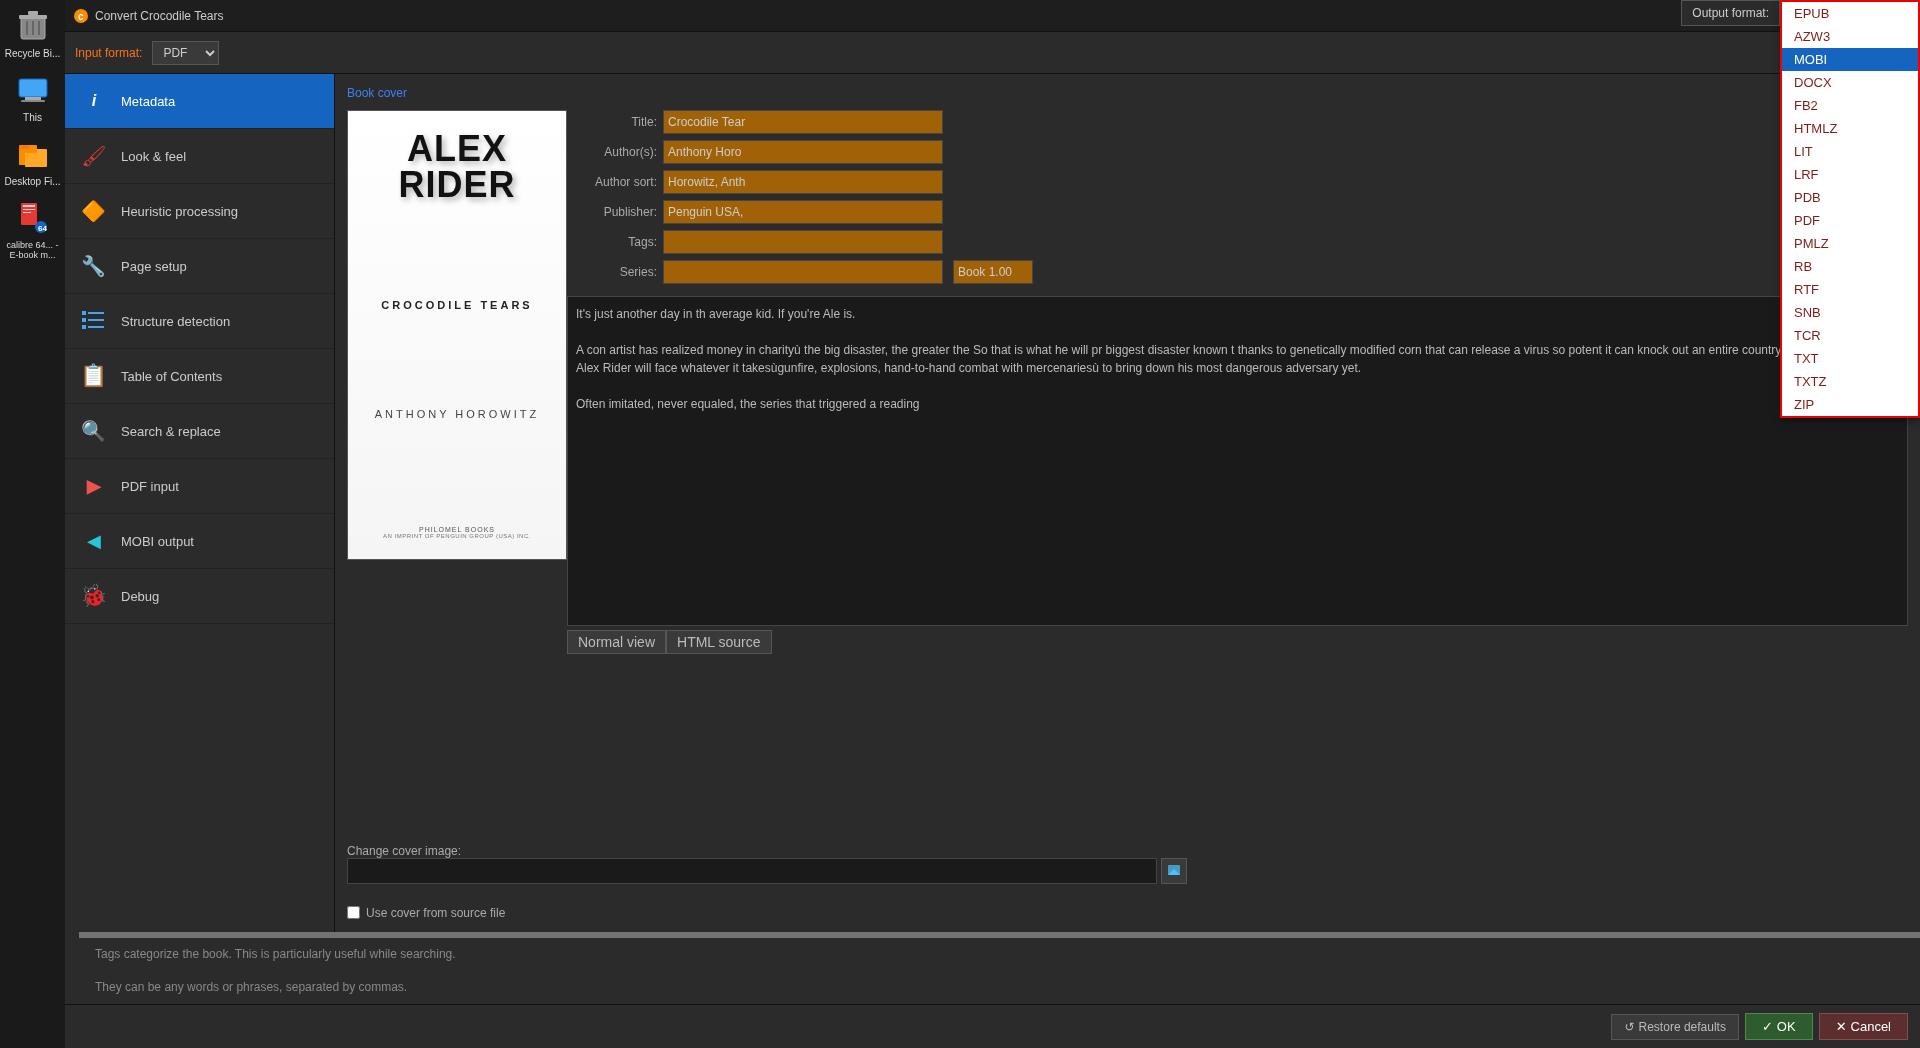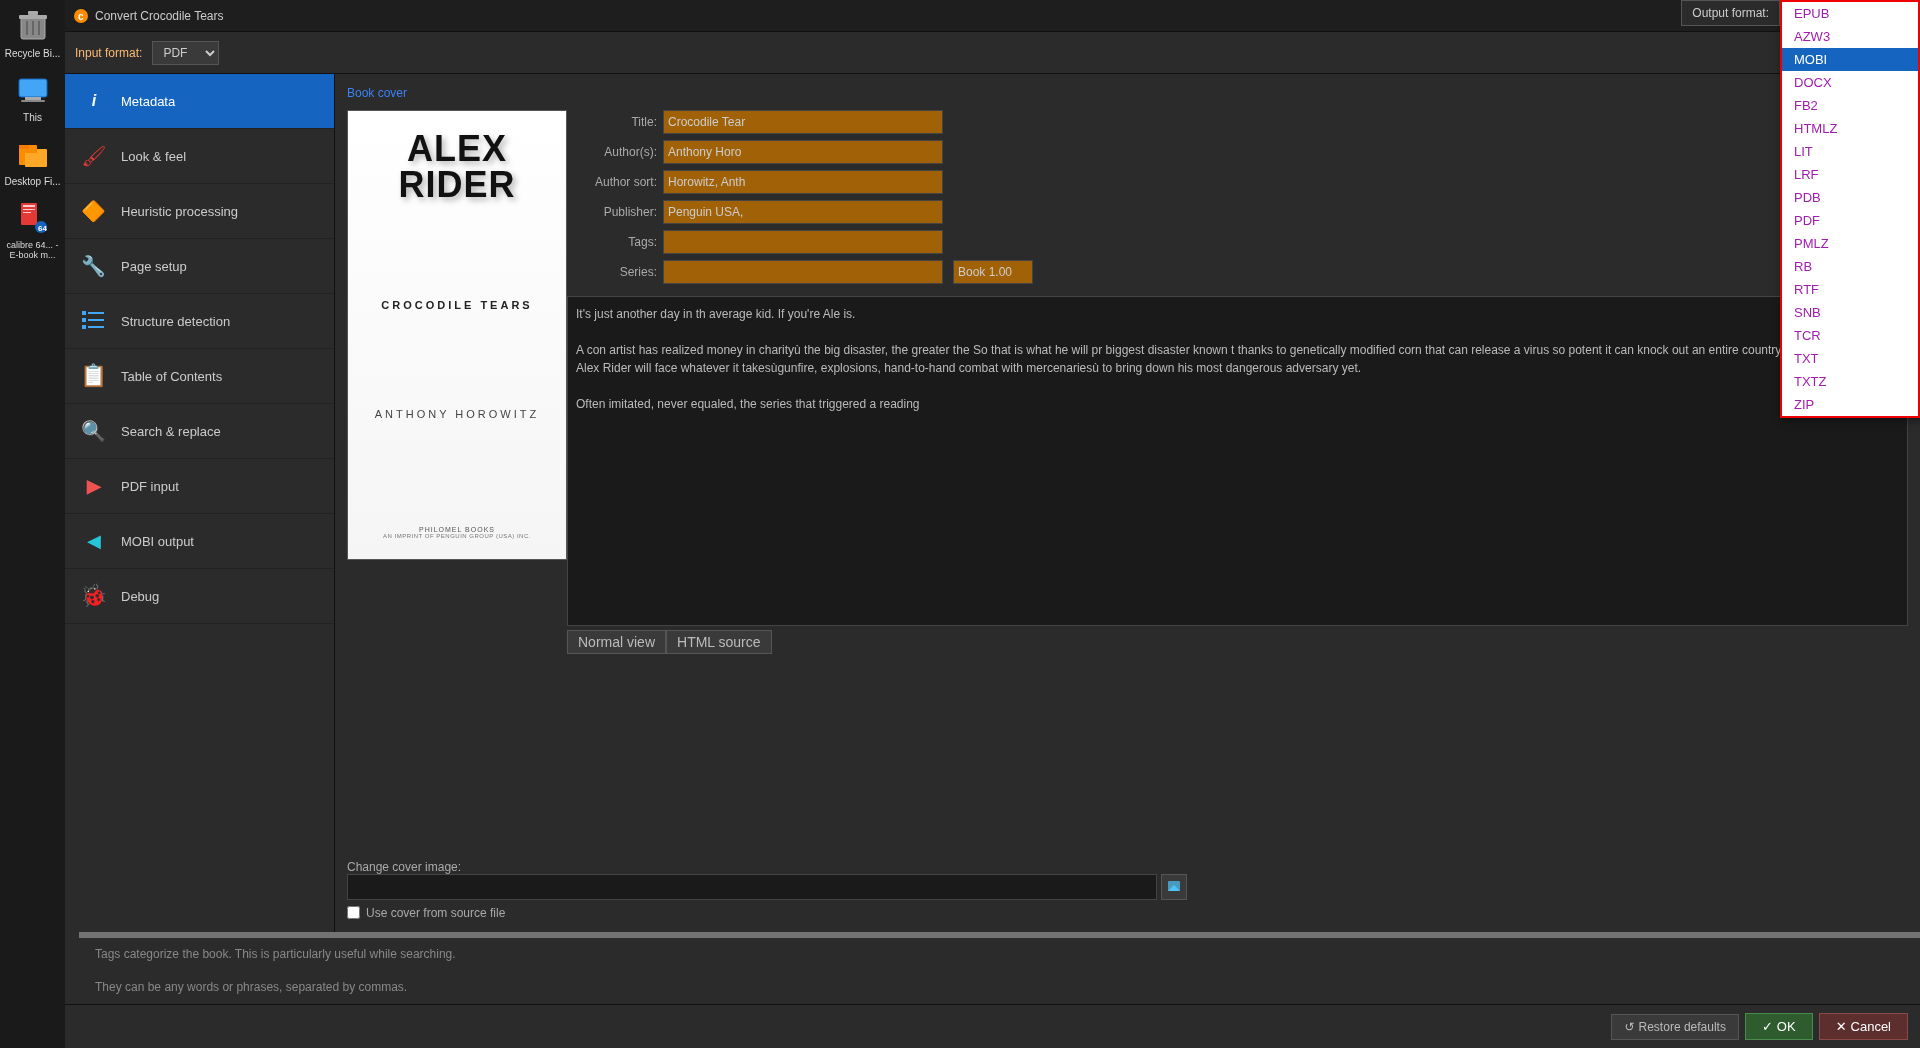--- a/index.html
+++ b/index.html
@@ -84,21 +84,21 @@
     .toolbar {
       background: #2b2b2b;
       height: 42px;
       display: flex;
       align-items: center;
       padding: 0 10px;
       border-bottom: 1px solid #111;
       gap: 10px;
     }
     .toolbar label {
-      color: #fdba74;
+      color: #f97316;
       font-size: 12px;
     }
     .toolbar select {
       background: #3a3a3a;
       color: #ccc;
       border: 1px solid #555;
       padding: 2px 6px;
       font-size: 12px;
       height: 24px;
     }
@@ -230,21 +230,21 @@
       justify-content: center;
       cursor: pointer;
       font-size: 14px;
       color: #4fc3f7;
     }
 
     .use-cover-checkbox {
       display: flex;
       align-items: center;
       gap: 6px;
-      margin-top: 6px;
+      margin-top: 22px;
       font-size: 12px;
       color: #aaa;
     }
 
     
     .metadata-panel {
       flex: 1;
       display: flex;
       flex-direction: column;
       gap: 0;
@@ -372,21 +372,21 @@
       background: #fff;
       border: 2px solid #e00;
       z-index: 1000;
       box-shadow: 2px 2px 8px rgba(0,0,0,0.5);
     }
 
     .dropdown-item {
       padding: 4px 12px;
       font-size: 13px;
       cursor: pointer;
-      color: #a21caf;
+      color: #7f1d1d;
       background: #fff;
     }
     .dropdown-item.selected {
       background: #1565c0;
       color: #fff;
     }
 
     
     .output-format-bar {
       position: fixed;

